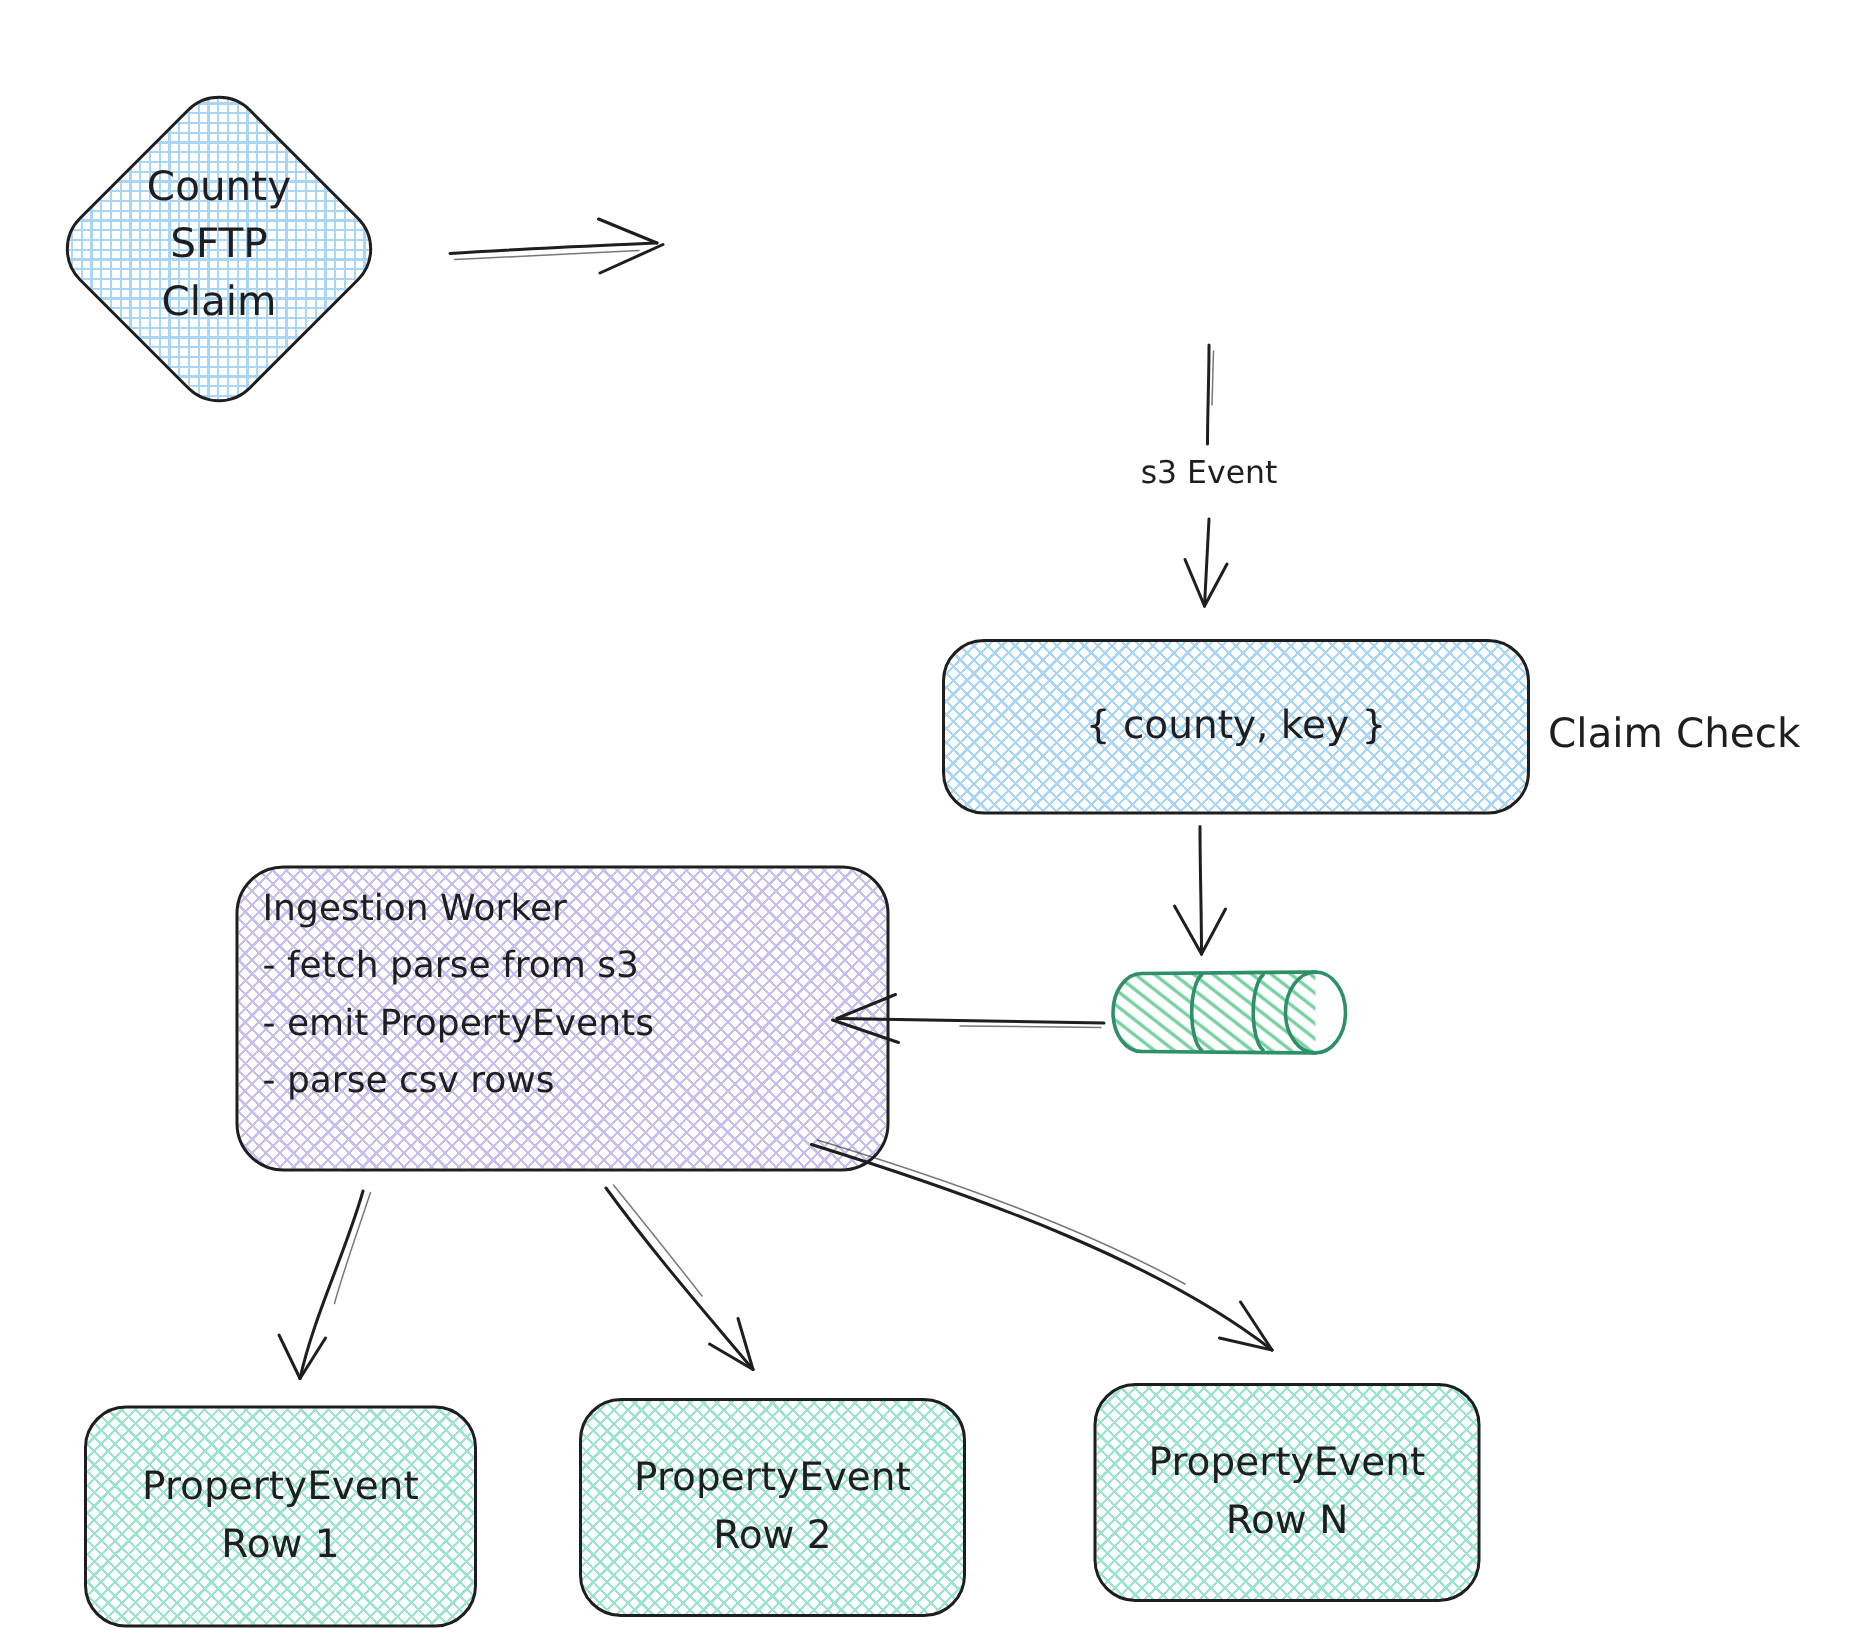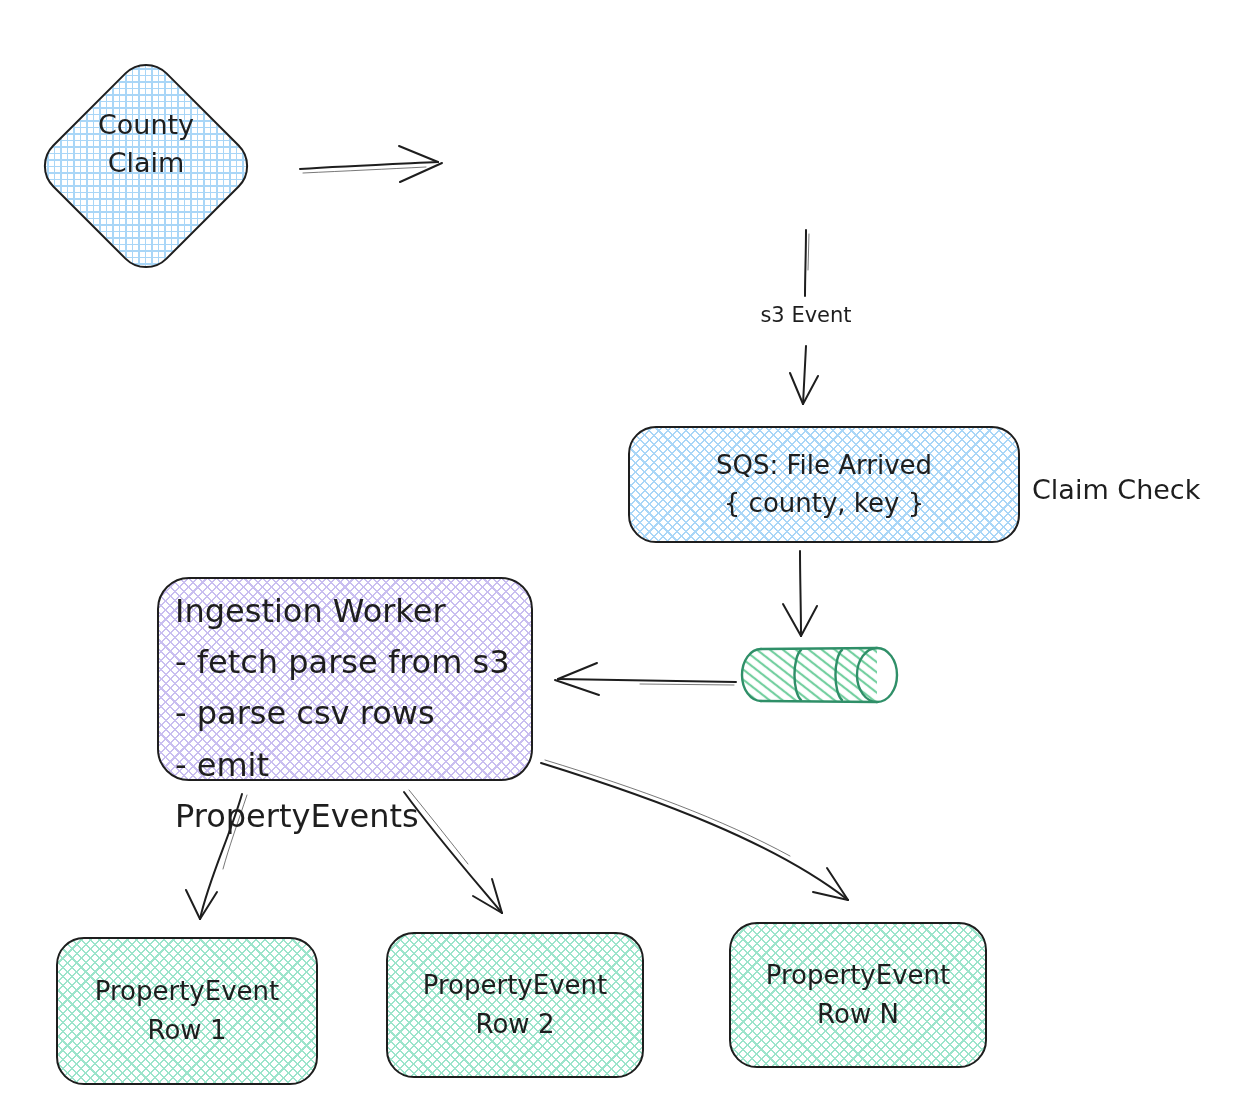--- a/index.html
+++ b/index.html
@@ -87,27 +87,27 @@
     font-size: 28px;
   }
   .sqs-box {
     left: 628px; top: 426px;
     width: 392px; height: 117px;
     font-size: 26px;
     line-height: 1.45;
   }
   .worker-box {
     left: 157px; top: 577px;
-    width: 376px; height: 204px;
+    width: 436px; height: 204px;
     border-radius: 32px;
     align-items: flex-start;
     justify-content: flex-start;
     text-align: left;
     padding: 7px 16px;
-    font-size: 32px;
+    font-size: 24px;
     line-height: 1.6;
   }
   .row-box {
     width: 262px; height: 148px;
     font-size: 26px;
     line-height: 1.5;
   }
   .row1-box { left: 56px;  top: 937px; }
   .row2-box { left: 386px; top: 932px; width: 258px; height: 146px; }
   .rown-box { left: 729px; top: 922px; width: 258px; height: 146px; }
@@ -120,38 +120,38 @@
   .claim-check-label { left: 1032px; top: 474px; }
 </style>
 </head>
 <body>
 
 <div class="canvas">
 
   <div class="diamond hatch-blue"></div>
   <div class="diamond-label">
     <div>County</div>
+    <div>SFTP</div>
     <div>Claim</div>
   </div>
 
 
   <div class="float-label s3-event-label">s3 Event</div>
 
   <div class="box hatch-blue sqs-box">
-    <div>SQS: File Arrived</div>
     <div>{ county, key }</div>
   </div>
 
   <div class="float-label claim-check-label">Claim Check</div>
 
   <div class="box hatch-purple worker-box">
     <div>Ingestion Worker</div>
     <div>- fetch parse from s3</div>
+    <div>- emit PropertyEvents</div>
     <div>- parse csv rows</div>
-    <div>- emit PropertyEvents</div>
   </div>
 
   <div class="box hatch-green row-box row1-box">
     <div>PropertyEvent</div>
     <div>Row 1</div>
   </div>
   <div class="box hatch-green row-box row2-box">
     <div>PropertyEvent</div>
     <div>Row 2</div>
   </div>

